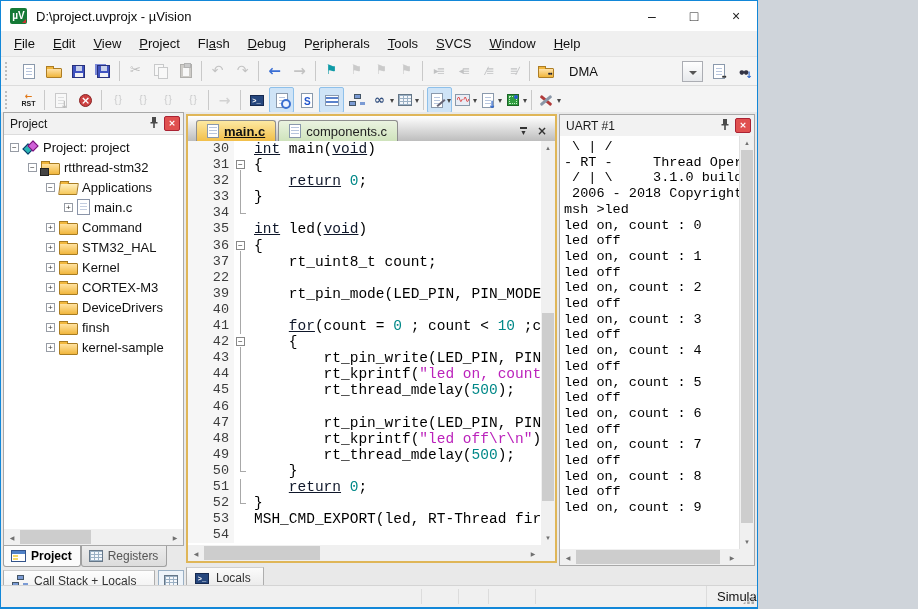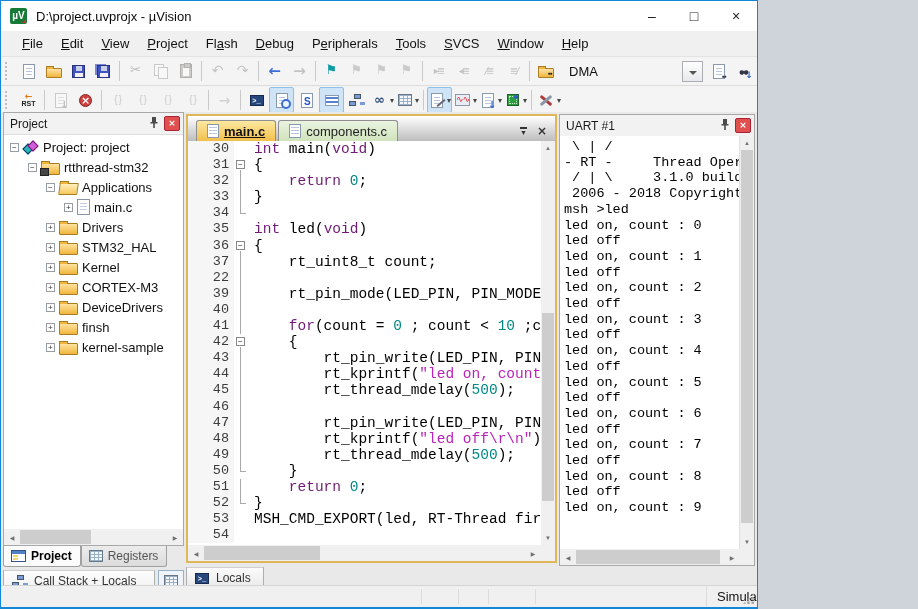--- a/index.html
+++ b/index.html
@@ -7,21 +7,21 @@
        border:1px solid #1287d8;border-bottom-width:2px;overflow:hidden;
        font-family:"Liberation Sans","DejaVu Sans",sans-serif;font-size:13px;color:#111;}
   
   .titlebar{height:30px;background:#fff;display:flex;align-items:center;padding-left:9px;}
   .appicon{width:17px;height:16px;background:#157a36;border-radius:2px;color:#fff;
            font:bold 10px/16px "Liberation Sans",sans-serif;text-align:center;position:relative;flex:none;}
   .appicon::after{content:"";position:absolute;right:1px;bottom:1px;border-left:4px solid transparent;border-bottom:4px solid #c33;}
   .ttext{margin-left:9px;font-size:13px;color:#0a0a0a;flex:1;}
   .wbtn{width:42px;height:30px;text-align:center;line-height:30px;font-size:14px;color:#222;}
   
-  .menubar{height:25px;display:flex;align-items:center;background:#f0f0f0;padding-left:12px;}
+  .menubar{height:25px;display:flex;align-items:center;background:#f0f0f0;padding-left:4px;}
   .mitem{padding:0 9px;height:25px;line-height:25px;}
   .mitem u{text-decoration:underline;}
   
   .tbar{height:28px;display:flex;align-items:center;background:#f4f4f4;border-top:1px solid #e3e3e3;padding-left:2px;}
   .tgrip{width:5px;height:18px;border-left:2px dotted #bdbdbd;margin:0 4px 0 2px;flex:none;}
   .tsep{width:1px;height:20px;background:#c9c9c9;margin:0 3px;flex:none;}
   .tbtn{height:24px;min-width:23px;display:flex;align-items:center;justify-content:center;
         border:1px solid transparent;border-radius:2px;flex:none;}
   .tbtn.hl{background:#cfe4f7;border-color:#8ec0ea;}
   .caret{font-size:8px;color:#444;margin-left:1px;}
@@ -178,21 +178,21 @@
         color:#3c3c3c;text-align:right;padding-right:5px;box-sizing:border-box;}
   .fcol{width:14px;flex:none;position:relative;background:#fff;}
   .f-line::before{content:"";position:absolute;left:6px;top:0;bottom:0;width:1px;background:#a8a8a8;}
   .f-end::before{content:"";position:absolute;left:6px;top:0;height:8px;width:1px;background:#a8a8a8;}
   .f-end::after{content:"";position:absolute;left:6px;top:8px;width:6px;height:1px;background:#a8a8a8;}
   .f-box::after{content:"";position:absolute;left:6px;top:13px;bottom:0;width:1px;background:#a8a8a8;}
   .f-box .bx{position:absolute;left:2px;top:3px;width:9px;height:9px;box-sizing:border-box;border:1px solid #888;
              background:#fff;font:8px/7px "Liberation Mono",monospace;text-align:center;color:#333;}
   pre.codetext{flex:1;overflow:hidden;margin:0;padding-left:6px;
                font:14.5px/16.1px "Liberation Mono","DejaVu Sans Mono",monospace;white-space:pre;color:#000;}
-  .c-kw{color:#701a75;} .c-num{color:#008888;} .c-str{color:#bb22bb;}
+  .c-kw{color:#0f172a;text-decoration:underline;} .c-num{color:#008888;} .c-str{color:#bb22bb;}
   #evs{right:0;top:25px;bottom:16px;} #ehs{left:0;right:14px;bottom:0;}
   .scorner{position:absolute;right:0;bottom:0;width:14px;height:16px;background:#f0f0f0;}
   
   #uartPanel{left:558px;top:2px;right:2px;height:452px;}
   .ubody{position:absolute;top:21px;left:0;right:14px;bottom:16px;overflow:hidden;background:#fff;border-right:1px solid #e0e0e0;}
   #uartText{margin:0;padding:3px 0 0 4px;font:13.5px/15.7px "Liberation Mono","DejaVu Sans Mono",monospace;color:#000;white-space:pre;}
   #uvs{right:0;top:21px;bottom:16px;} #uhs{left:0;right:14px;bottom:0;}
   
   .statusbar{position:absolute;left:0;right:0;bottom:0;height:21px;background:#f0f0f0;border-top:1px solid #d4d4d4;}
   .sb-sep{position:absolute;top:3px;bottom:3px;width:1px;background:#dcdcdc;}
@@ -439,21 +439,21 @@
             <span>Applications</span>
           </div>
           <div class="trow" style="padding-left: 60px;">
             <span class="exp">+</span>
             <span class="tr-file"></span>
             <span>main.c</span>
           </div>
           <div class="trow" style="padding-left: 42px;">
             <span class="exp">+</span>
             <span class="tr-folder"></span>
-            <span>Drivers</span>
+            <span>Command</span>
           </div>
           <div class="trow" style="padding-left: 42px;">
             <span class="exp">+</span>
             <span class="tr-folder"></span>
             <span>STM32_HAL</span>
           </div>
           <div class="trow" style="padding-left: 42px;">
             <span class="exp">+</span>
             <span class="tr-folder"></span>
             <span>Kernel</span>

